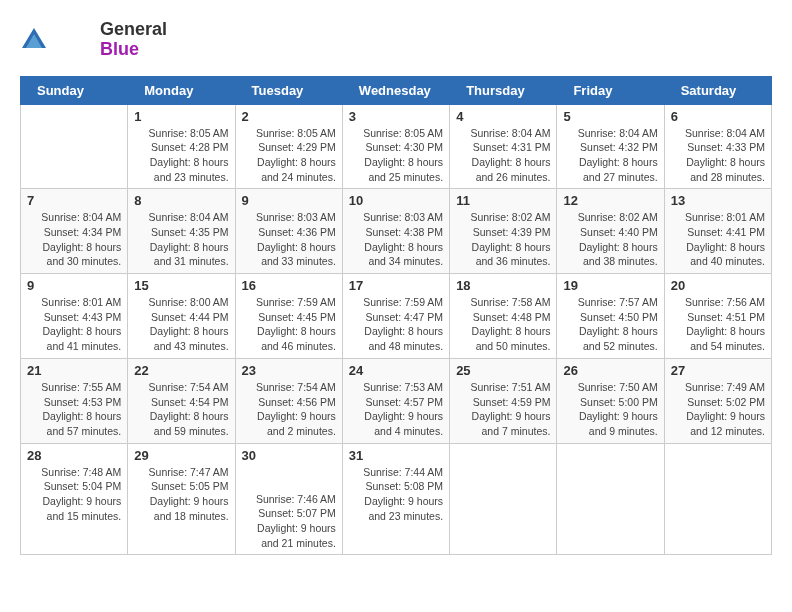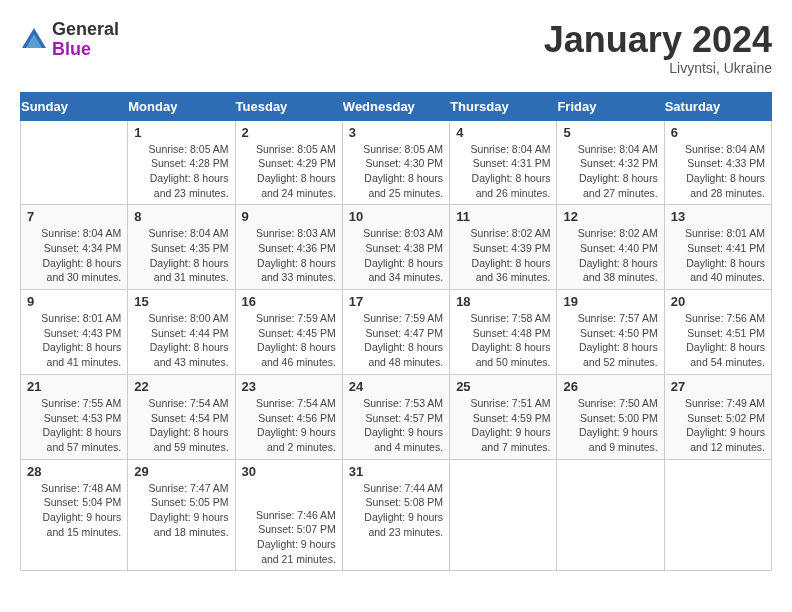--- a/index.html
+++ b/index.html
@@ -12,20 +12,21 @@
     }
     .header {
       display: flex;
       justify-content: space-between;
       align-items: flex-start;
       margin-bottom: 16px;
     }
     .logo {
       display: flex;
       align-items: center;
+      gap: 48px;
     }
     .logo-text {
       display: flex;
       flex-direction: column;
       line-height: 1.1;
     }
     .logo-general {
       font-size: 18px;
       font-weight: bold;
       color: #333;
@@ -55,21 +56,21 @@
     }
     .calendar {
       width: 100%;
       border-collapse: collapse;
       border: 1px solid #ccc;
     }
     .calendar th {
       background-color: #2e6db4;
       color: #fff;
       text-align: left;
-      padding: 6px 0;
+      padding: 6px 16px;
       font-size: 13px;
       border: 1px solid #2e6db4;
     }
     .calendar td {
       vertical-align: top;
       border: 1px solid #ccc;
       padding: 4px 6px;
       width: calc(100% / 7);
       min-height: 80px;
       font-size: 11px;
@@ -102,24 +103,20 @@
   <div class="logo">
     <svg class="logo-icon" viewBox="0 0 28 28">
       <polygon points="14,2 26,22 2,22" fill="#2e6db4"></polygon>
       <polygon points="14,8 22,22 6,22" fill="#5a9fd4"></polygon>
     </svg>
     <div class="logo-text">
       <span class="logo-general">General</span>
       <span class="logo-blue">Blue</span>
     </div>
   </div>
-  <div class="title-area">
-    <div class="month-title">January 2024</div>
-    <div class="subtitle">Livyntsi, Ukraine</div>
-  </div>
 </div>
 
 <table class="calendar">
   <thead>
     <tr>
     <th>Sunday</th>
         <th>Monday</th>
         <th>Tuesday</th>
         <th>Wednesday</th>
         <th>Thursday</th>

